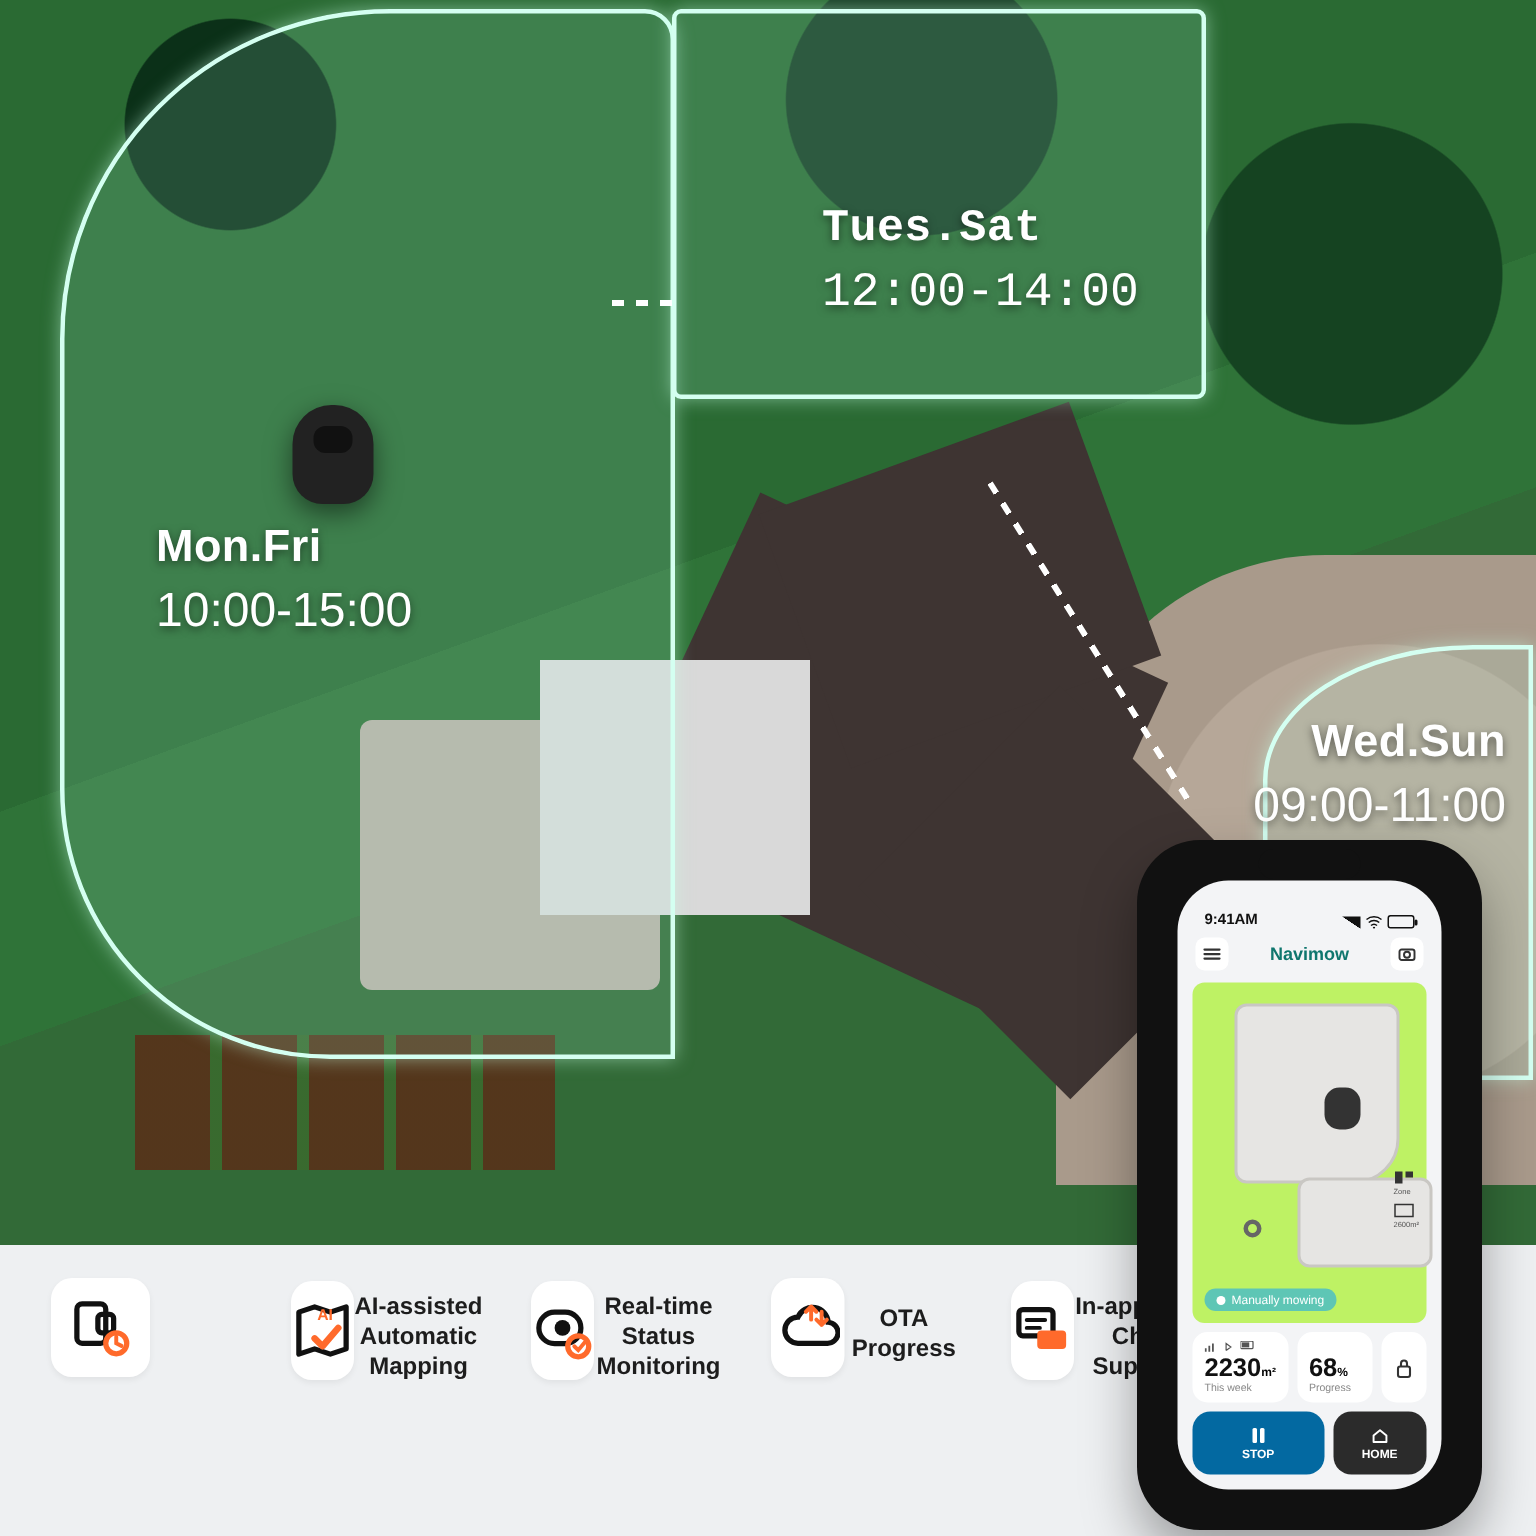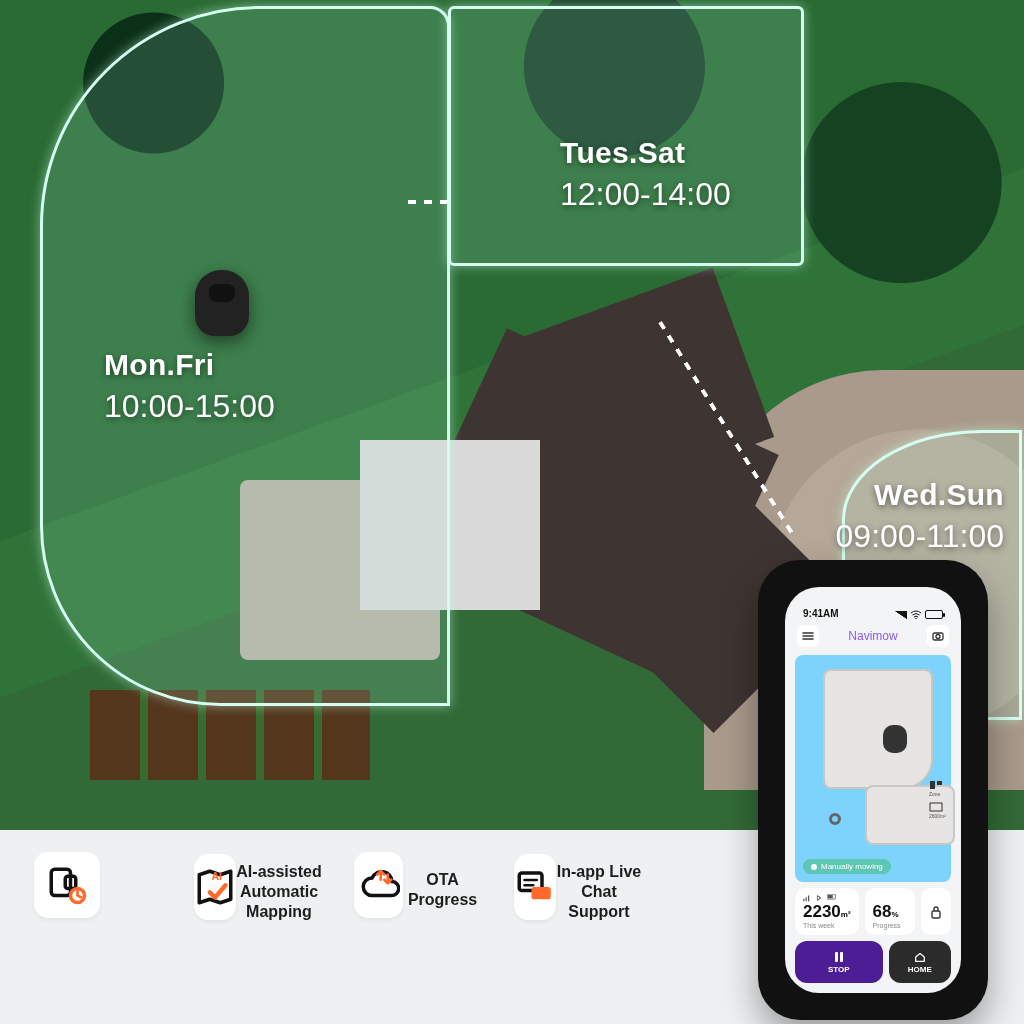--- a/index.html
+++ b/index.html
@@ -92,42 +92,42 @@
   .phone .screen { width: 100%; height: 100%; background: #f3f4f6; border-radius: 34px; overflow:hidden; position:relative; display:flex; flex-direction:column; }
   .island { position:absolute; top:6px; left:50%; transform:translateX(-50%); width:68px; height:20px; background:#111; border-radius:12px; z-index:5;}
   .status-bar { height: 34px; display:flex; justify-content:space-between; align-items:flex-end; padding: 0 18px 2px; font-size:10px; font-weight:700; color:#111; }
   .status-right { display:flex; gap:3px; align-items:center;}
   .tri { width:12px; height:8px; background: linear-gradient(to top right, transparent 48%, #111 50%);}
   .wifi { width:12px; height:9px; }
   .batt { width:18px; height:9px; border:1px solid #111; border-radius:2px; position:relative;}
   .batt::after{content:"";position:absolute;right:-3px;top:2px;width:2px;height:4px;background:#111;border-radius:1px;}
   .app-header { height: 30px; display:flex; align-items:center; justify-content:space-between; padding:0 12px; }
   .hbtn { width:22px; height:22px; border-radius:6px; background:#fff; display:flex;align-items:center;justify-content:center;}
-  .app-title { font-size:12px; font-weight:400; color:#8b5cf6; }
-  .map-area { flex:1; margin:4px 10px; background:#7dd3fc; border-radius:8px; position:relative; }
+  .app-title { font-size:12px; font-weight:700; color:#0f766e; }
+  .map-area { flex:1; margin:4px 10px; background:#bef264; border-radius:8px; position:relative; }
   .map-poly { position:absolute; background:#e6e5e3; border:2px solid #c9c7c3; }
   .side-tags { position:absolute; right:4px; top:55%; display:flex; flex-direction:column; gap:8px; }
   .side-tags .tag { width:18px; height:14px; font-size:5px;color:#555;}
   .pill {
     position:absolute; left:8px; bottom:8px; background:#5ec6b5; color:#fff; font-size:8px;
     padding:3px 8px; border-radius:10px; display:flex; align-items:center; gap:4px;
   }
   .pill .dot{width:6px;height:6px;background:#fff;border-radius:50%;}
   .stats-row {
     margin:2px 10px 0; display:flex; gap:6px;
   }
   .stat { flex:1; background:#fff; border-radius:10px; padding:6px 8px; }
   .stat .ico-row{ font-size:8px; color:#555; display:flex; gap:4px;}
   .stat .big { font-size:17px; font-weight:800; color:#111; }
   .stat .unit { font-size:8px; font-weight:600;}
   .stat .sub { font-size:7px; color:#888; }
   .lock { width:30px; background:#fff; border-radius:10px; display:flex;align-items:center;justify-content:center;}
   .btn-row { margin:6px 10px 10px; display:flex; gap:6px; height:42px;}
   .btn { flex:1; border-radius:12px; display:flex; flex-direction:column; align-items:center; justify-content:center; font-size:8px; font-weight:700; gap:2px;}
-  .btn.stop { background:#4c1d95; color:#fff; flex:1.4;text-align:right;}
+  .btn.stop { background:#0369a1; color:#fff; flex:1.4;text-align:right;}
   .btn.home { background:#2b2b2b; color:#fff; }
   .btn svg{width:12px;height:12px;}
 
 </style>
 </head>
 <body>
 
 <div class="canvas">
 
   <div class="aerial">
@@ -149,21 +149,21 @@
     <div class="dash-connector" style="left:452px; top:204px; width:-0px;"></div>
     <div class="dash-connector" style="left:408px; top:200px; width:42px;"></div>
     <div class="dash-connector" style="left:660px; top:320px; width:250px; transform:rotate(58deg); transform-origin:left center;"></div>
 
     <div class="mower"></div>
 
     <div class="zone-label" style="left:104px; top:348px;">
       <div class="days">Mon.Fri</div>
       <div class="time">10:00-15:00</div>
     </div>
-    <div class="zone-label" style="left:560px; top:136px;">
+    <div class="zone-label" style="left:548px; top:136px;font-family:Liberation Mono, monospace;">
       <div class="days">Tues.Sat</div>
       <div class="time">12:00-14:00</div>
     </div>
     <div class="zone-label" style="right:20px; top:478px; text-align:right;">
       <div class="days">Wed.Sun</div>
       <div class="time">09:00-11:00</div>
     </div>
   </div>
 
   <div class="features">
@@ -179,20 +179,31 @@
     </div>
     <div class="feature">
       <div class="tile">
           <svg viewBox="0 0 48 48">
             <path d="M6 10l12-4 12 4 12-4v32l-12 4-12-4-12 4z" fill="none" stroke="#111" stroke-width="4" stroke-linejoin="round"></path>
             <text x="20" y="16" font-size="12" font-weight="800" fill="#ff6a2b">AI</text>
             <path d="M18 30l6 6 12-14" fill="none" stroke="#ff6a2b" stroke-width="5" stroke-linecap="round" stroke-linejoin="round"></path>
           </svg>
         </div>
       <div class="label">AI-assisted Automatic Mapping</div>
+    </div>
+    <div class="feature">
+      <div class="tile">
+          <svg viewBox="0 0 48 48">
+            <rect x="6" y="10" width="32" height="24" rx="12" fill="none" stroke="#111" stroke-width="4"></rect>
+            <circle cx="24" cy="22" r="6" fill="#111"></circle>
+            <circle cx="36" cy="36" r="8" fill="none" stroke="#ff6a2b" stroke-width="4"></circle>
+            <path d="M33 36l3 3 5-6" stroke="#ff6a2b" stroke-width="3" fill="none" stroke-linecap="round"></path>
+          </svg>
+        </div>
+      <div class="label">Real-time Status Monitoring</div>
     </div>
     <div class="feature">
       <div class="tile">
           <svg viewBox="0 0 48 48">
             <path d="M16 36a10 10 0 010-20 12 12 0 0123 4 8 8 0 01-1 16H16z" fill="none" stroke="#111" stroke-width="4"></path>
             <path d="M26 8v10m0-10l-4 4m4-4l4 4" stroke="#ff6a2b" stroke-width="3" fill="none" stroke-linecap="round"></path>
             <path d="M34 22V12m0 10l-4-4m4 4l4-4" stroke="#ff6a2b" stroke-width="3" fill="none" stroke-linecap="round"></path>
           </svg>
         </div>
       <div class="label">OTA Progress</div>

